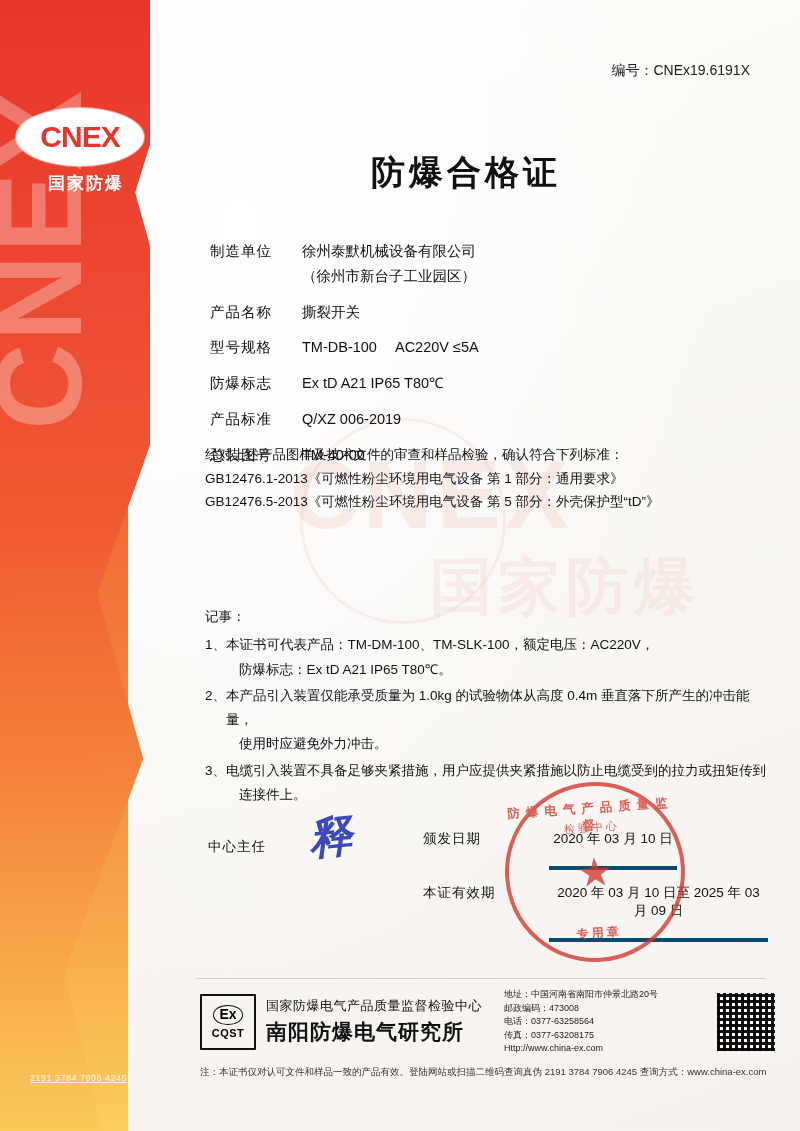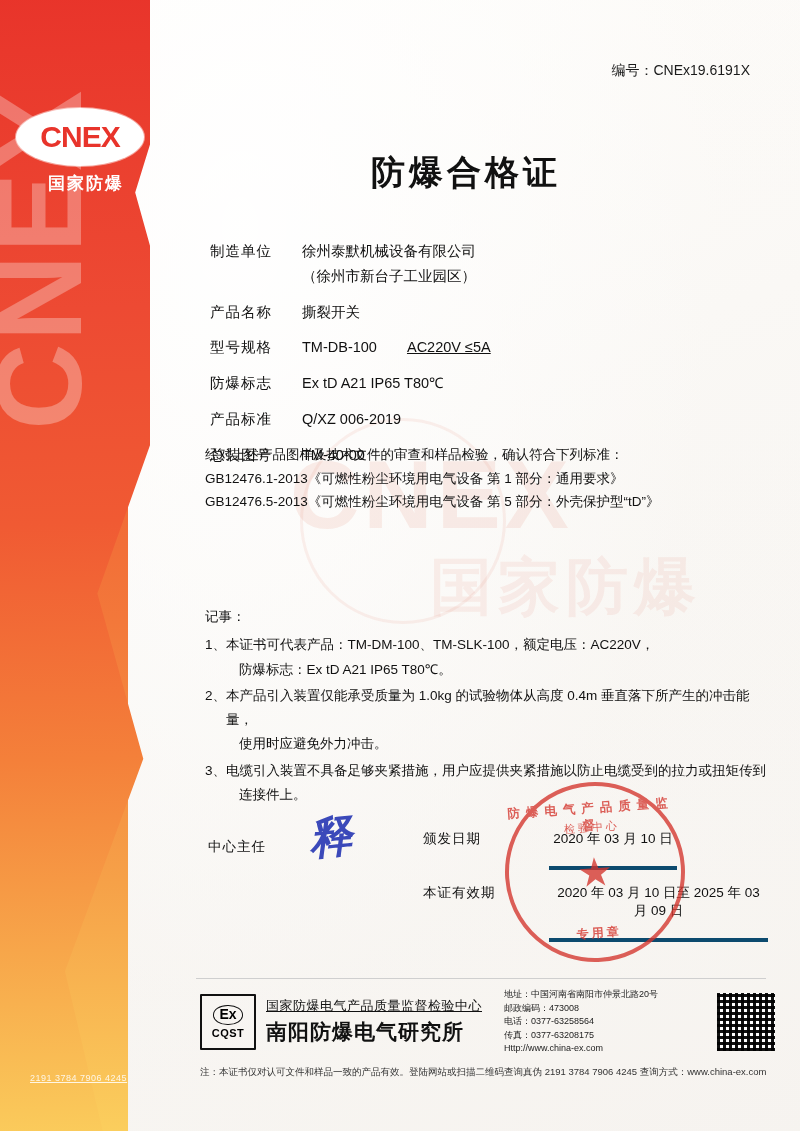--- a/index.html
+++ b/index.html
@@ -178,21 +178,21 @@
     flex: 0 0 92px;
     letter-spacing: 1px;
   }
   .field-value {
     flex: 1;
   }
   .field-value .sub-line {
     display: block;
     margin-top: 3px;
   }
-  .gap-wide { margin-left: 26px; text-decoration: underline; }
+  .gap-wide { margin-left: 14px; }
 
   
   .standards {
     position: absolute;
     left: 205px;
     top: 443px;
     width: 560px;
     font-size: 13.5px;
     line-height: 1.75;
     color: #111;
@@ -351,21 +351,21 @@
     padding: 0px 5px;
     line-height: 1.25;
   }
   .cqst-label {
     font-size: 11px;
     font-weight: bold;
     margin-top: 2px;
     letter-spacing: 0.5px;
   }
   .org-names { flex: 0 0 auto; }
-  .org-line1 { font-size: 13px; color: #111; letter-spacing: 0.5px; text-decoration: underline; }
+  .org-line1 { font-size: 13px; color: #111; letter-spacing: 0.5px; }
   .org-line2 { font-size: 21px; font-weight: bold; color: #111; letter-spacing: 1px; margin-top: 3px; }
   .contact {
     margin-left: 22px;
     font-size: 9px;
     line-height: 1.5;
     color: #222;
     flex: 1;
   }
   .qr {
     width: 58px;

